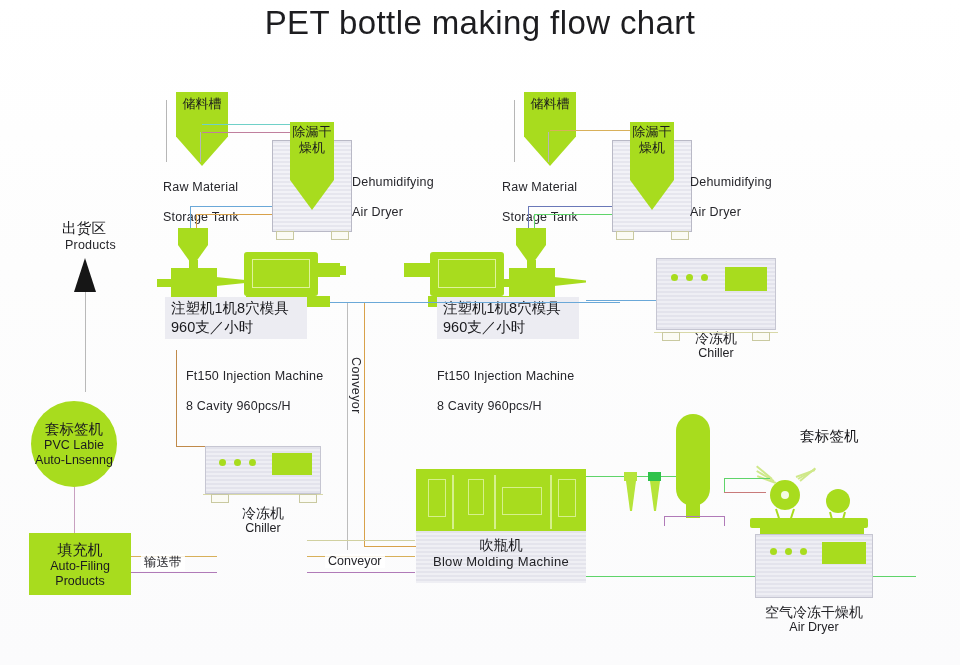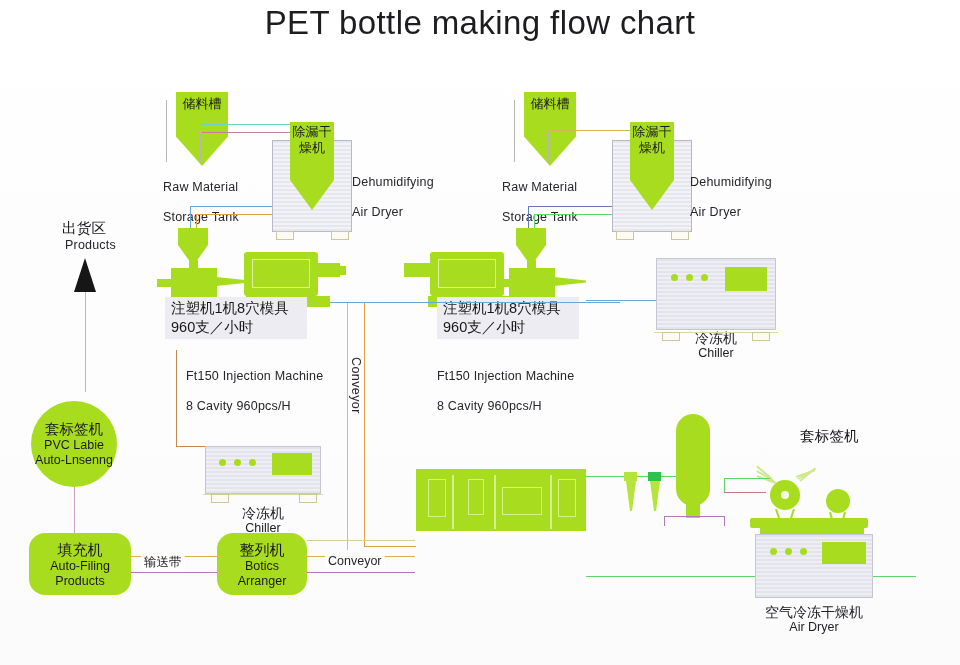--- a/index.html
+++ b/index.html
@@ -215,21 +215,21 @@
   }
   .circlenode .cnline{font-size:14.5px;line-height:18px;display:block;}
   .circlenode .enline{font-size:12.5px;line-height:15px;display:block;}
 
   
   .rectnode{
     position:absolute;
     background:#a8dc1e;
     display:flex;flex-direction:column;
     align-items:center;justify-content:center;
-    text-align:center;color:#1b1b1f;border-radius:16px;
+    text-align:center;color:#1b1b1f;
   }
   .rectnode .cnline{font-size:15px;line-height:19px;display:block;}
   .rectnode .enline{font-size:12.5px;line-height:15px;display:block;}
 
   
   .line{position:absolute;}
   .hl{height:0;border-top-width:1px;border-top-style:solid;}
   .vl{width:0;border-left-width:1px;border-left-style:solid;}
 
   
@@ -435,39 +435,38 @@
   <div class="rectnode" style="left:29px;top:533px;width:102px;height:62px;">
     <span class="cnline">填充机</span>
     <span class="enline">Auto-Filing</span>
     <span class="enline">Products</span>
   </div>
 
   <div class="line hl" style="left:131px;top:556px;width:86px;border-top-color:#d8b05a;"></div>
   <div class="line hl" style="left:131px;top:572px;width:86px;border-top-color:#b07ab8;"></div>
   <div class="chiplbl" style="left:141px;top:554px;">输送带</div>
 
-  <div class="rectnode" style="left:217px;top:533px;width:90px;height:62px;">
-    <span class="cnline">整列机</span>
-    <span class="enline">Botics</span>
-    <span class="enline">Arranger</span>
-  </div>
 
   <div class="line hl" style="left:307px;top:556px;width:108px;border-top-color:#d8b05a;"></div>
   <div class="line hl" style="left:307px;top:572px;width:108px;border-top-color:#b07ab8;"></div>
   <div class="chiplbl" style="left:325px;top:554px;">Conveyor</div>
   <div class="line hl" style="left:307px;top:540px;width:108px;border-top-color:#d0d0a0;"></div>
 
   <div class="blow" style="left:416px;top:469px;width:170px;height:62px;">
     <div class="ln" style="left:12px;top:10px;width:16px;height:36px;"></div>
     <div class="ln" style="left:36px;top:6px;width:0;height:52px;"></div>
     <div class="ln" style="left:52px;top:10px;width:14px;height:34px;"></div>
     <div class="ln" style="left:78px;top:6px;width:0;height:52px;"></div>
     <div class="ln" style="left:86px;top:18px;width:38px;height:26px;"></div>
     <div class="ln" style="left:134px;top:6px;width:0;height:52px;"></div>
     <div class="ln" style="left:142px;top:10px;width:16px;height:36px;"></div>
+  </div>
+  <div class="blowlabel" style="left:416px;top:531px;width:170px;height:52px;">
+    <span class="cnline">吹瓶机</span>
+    <span class="enline">Blow Molding Machine</span>
   </div>
 
   <div class="line hl" style="left:364px;top:546px;width:52px;border-top-color:#d8a14a;"></div>
   <div class="line hl" style="left:586px;top:476px;width:124px;border-top-color:#5fd46a;"></div>
   <div class="line hl" style="left:586px;top:576px;width:330px;border-top-color:#5fd46a;"></div>
 
   <div class="preneck green" style="left:624px;top:472px;width:13px;height:9px;background:#b6e43a;"></div>
   <div class="preform" style="left:626px;top:481px;"></div>
   <div class="preneck greenDark" style="left:648px;top:472px;width:13px;height:9px;"></div>
   <div class="preform" style="left:650px;top:481px;"></div>

